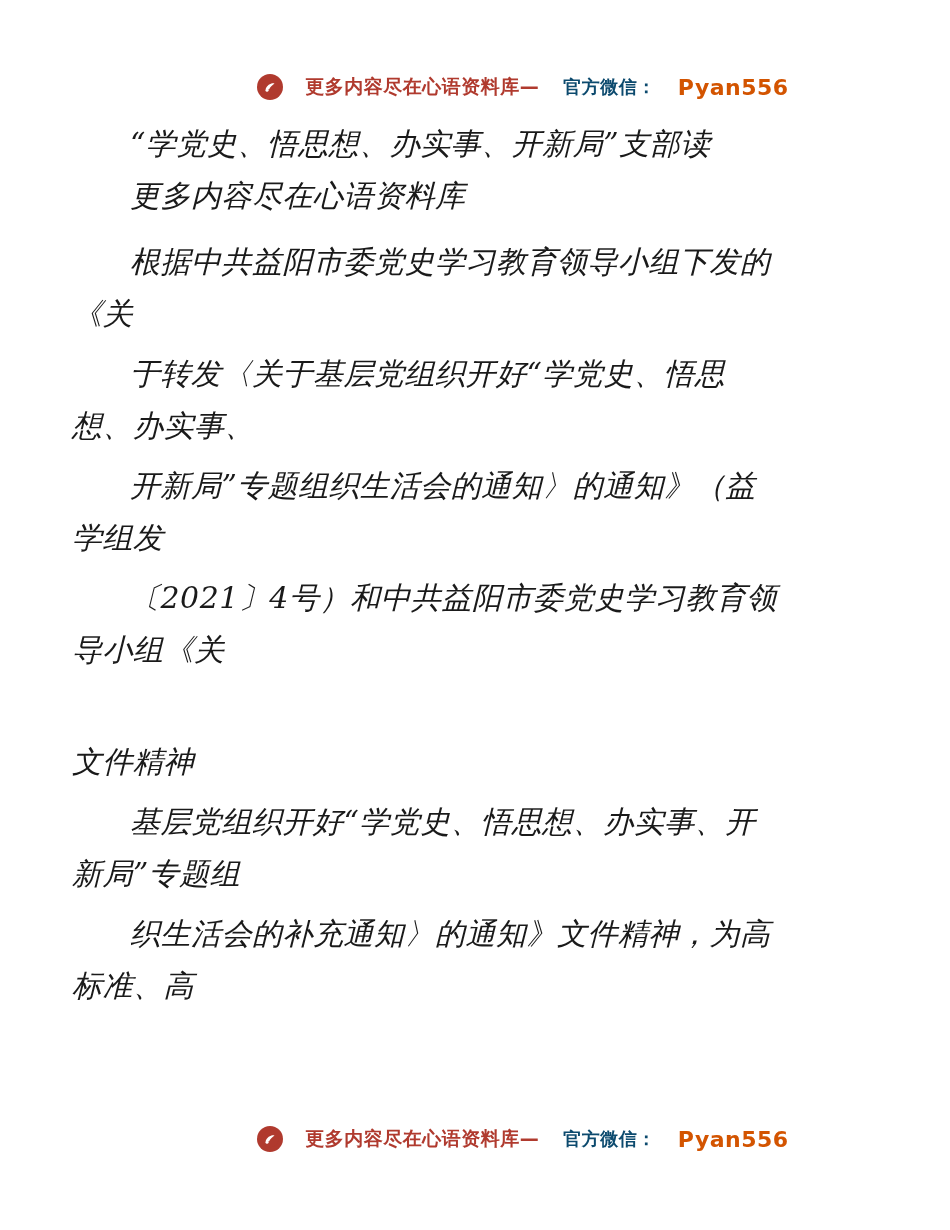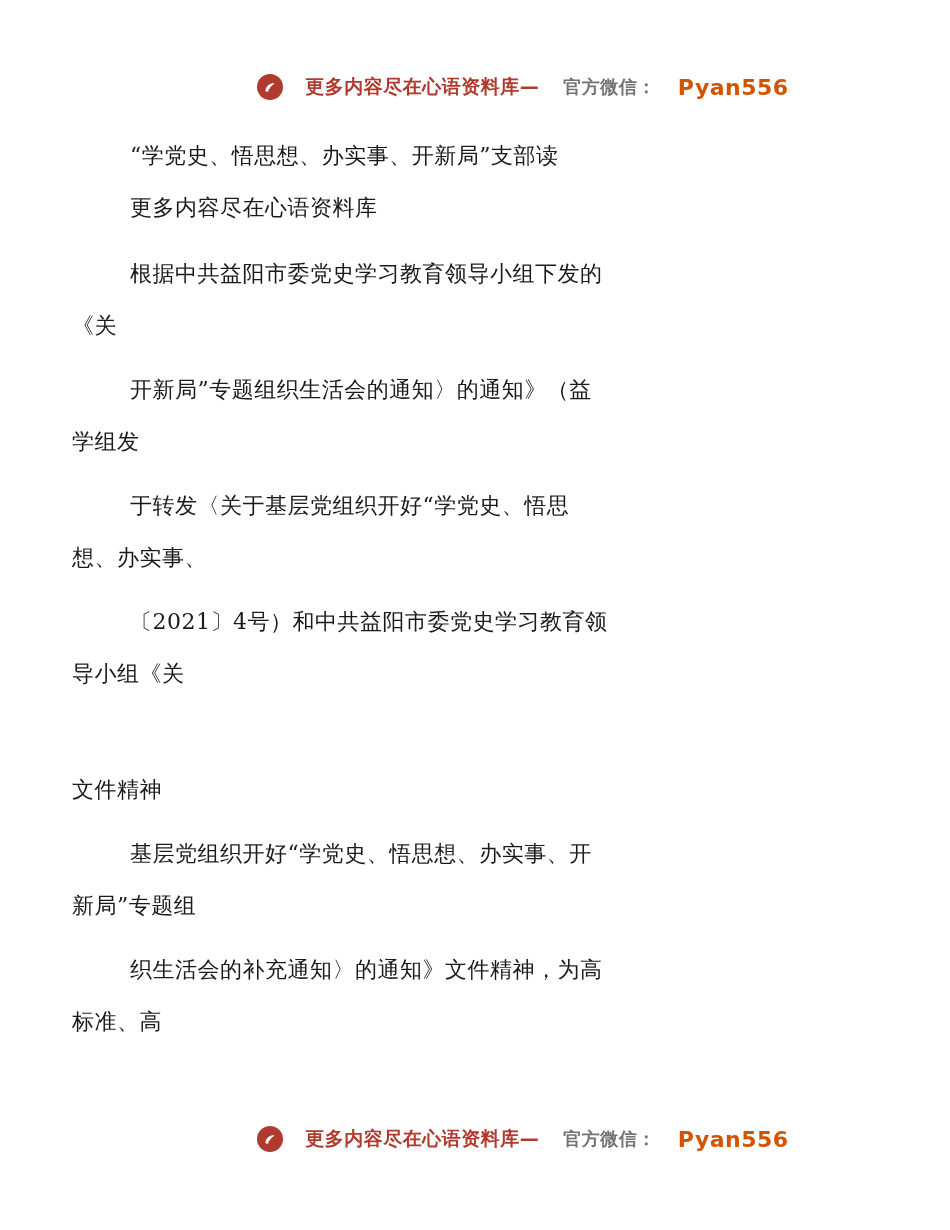--- a/index.html
+++ b/index.html
@@ -52,47 +52,48 @@
     align-items: center;
     justify-content: center;
     flex: 0 0 auto;
   }
   .banner .logo svg { display: block; }
 
   .banner .b-main {
     color: #b03a2e;
   }
   .banner .b-sub {
-    color: #737373;
+    color: #0c4a6e;
     font-size: 18px;
     font-weight: bold;
     margin-left: 2px;
   }
   .banner .b-handle {
     color: #d35400;
     font-family: "DejaVu Sans", "Liberation Sans", sans-serif;
     font-size: 22px;
     font-weight: bold;
   }
 
   
   .doc-body {
     position: absolute;
     top: 118px;
     left: 72px;
     width: 806px;
   }
 
   .para {
-    font-size: 22px;
+    font-size: 30px;
     line-height: 52px;
     letter-spacing: 0.5px;
     text-align: justify;
-    margin: 12px 0 8px 0;
+    margin: 0 0 8px 0;
     word-break: break-all;
+    font-style: italic;
   }
   .para .indent { display: inline-block; width: 58px; }
 
   .para-title {
     margin-bottom: 14px;
   }
 </style>
 </head>
 <body>
 
@@ -117,27 +118,27 @@
       <span class="indent"></span><span>“学党史、悟思想、办实事、开新局”支部读</span><br>
       <span class="indent"></span><span>更多内容尽在心语资料库</span>
     </p>
 
     <p class="para">
       <span class="indent"></span><span>根据中共益阳市委党史学习教育领导小组下发的</span><br>
       <span>《关</span>
     </p>
 
     <p class="para">
-      <span class="indent"></span><span>开新局”专题组织生活会的通知〉的通知》（益</span><br>
-      <span>学组发</span>
+      <span class="indent"></span><span>于转发〈关于基层党组织开好“学党史、悟思</span><br>
+      <span>想、办实事、</span>
     </p>
 
     <p class="para">
-      <span class="indent"></span><span>于转发〈关于基层党组织开好“学党史、悟思</span><br>
-      <span>想、办实事、</span>
+      <span class="indent"></span><span>开新局”专题组织生活会的通知〉的通知》（益</span><br>
+      <span>学组发</span>
     </p>
 
     <p class="para">
       <span class="indent"></span><span>〔2021〕4号）和中共益阳市委党史学习教育领</span><br>
       <span>导小组《关</span>
     </p>
 
     <p class="para">
       <span class="indent"></span><br>
       <span>文件精神</span>

